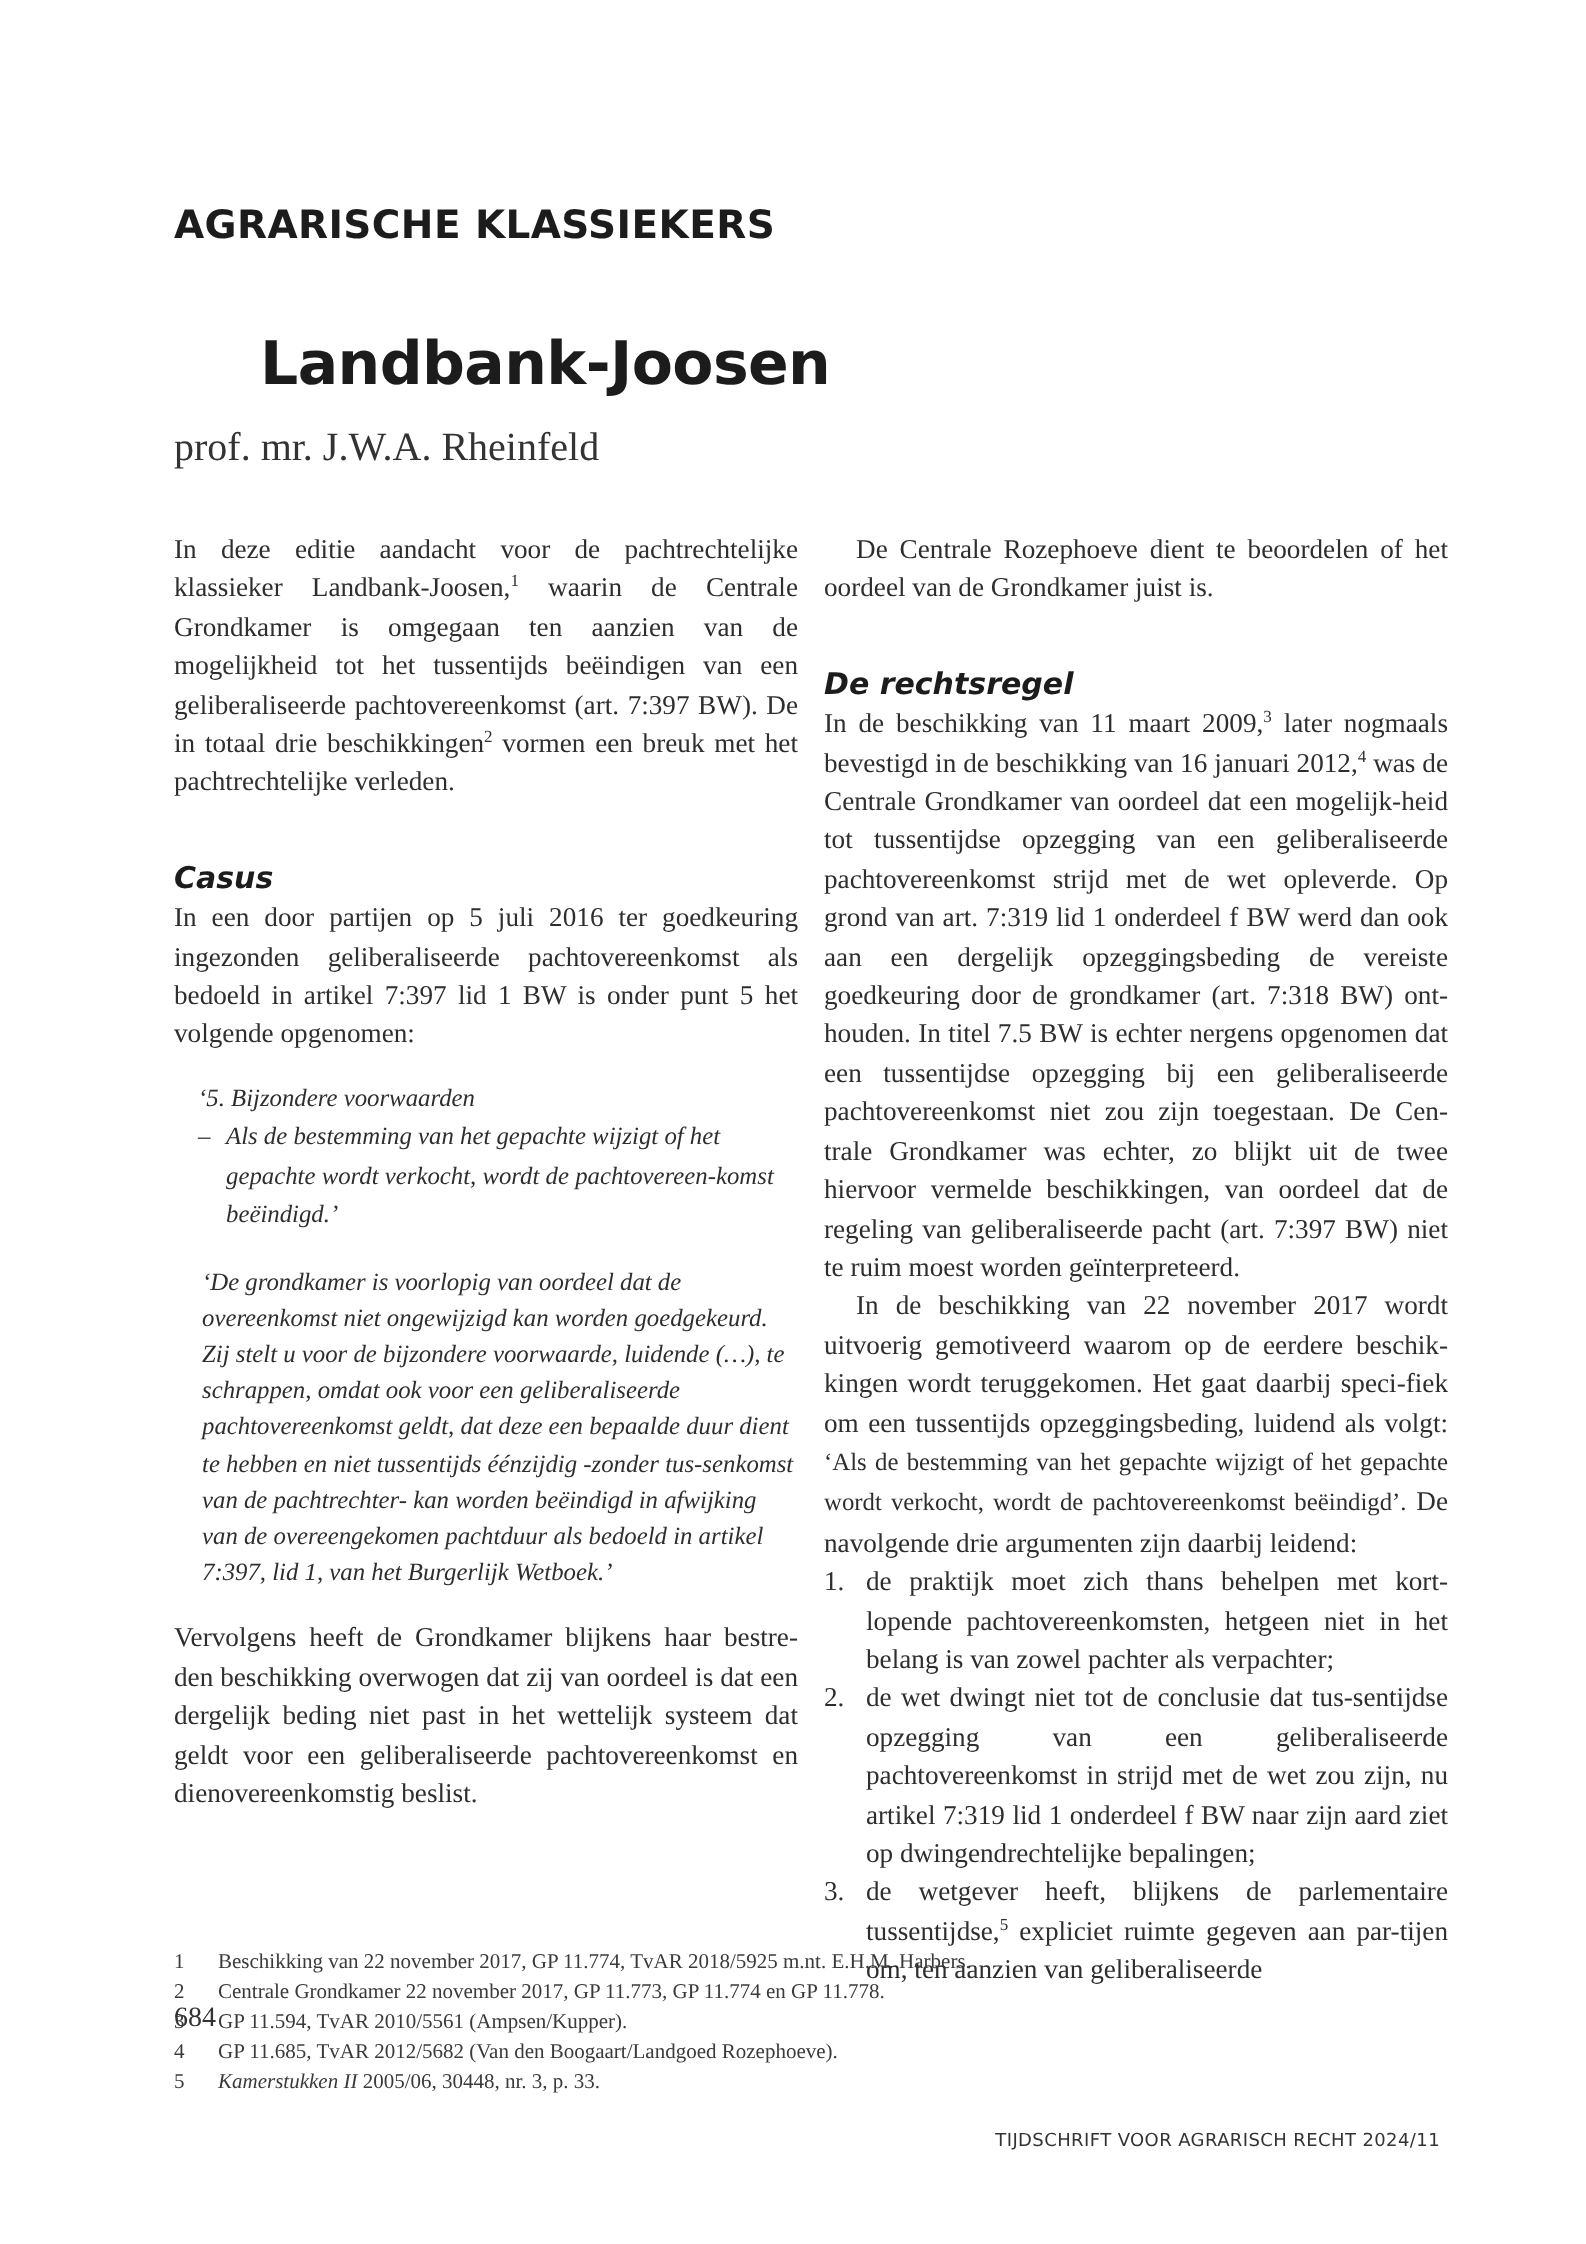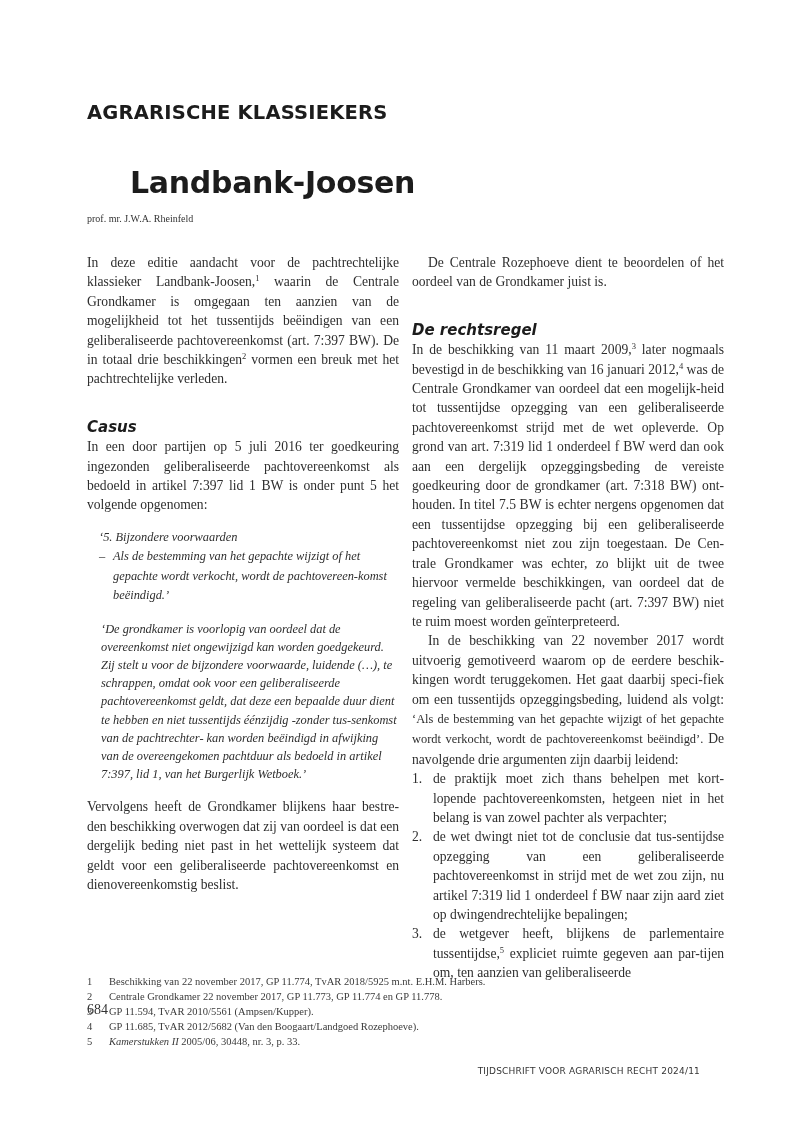--- a/index.html
+++ b/index.html
@@ -14,25 +14,25 @@
     }
     .title {
       position: absolute; left: 86px; top: 165px;
       font-family: "DejaVu Sans", sans-serif; font-weight: bold;
       font-size: 30px; letter-spacing: -0.3px; color: #1c1c1c;
       white-space: nowrap;
       margin-left: 44px;
     }
     .author {
       position: absolute; left: 87px; top: 213px;
-      font-family: "Liberation Serif", serif; font-size: 10px; color: #333;
+      font-family: "Liberation Serif", serif; font-size: 20px; color: #333;
       white-space: nowrap;
     }
 
-    .col { position: absolute; top: 253px; font-family: "Liberation Serif", serif; font-size: 13.6px; line-height: 19.4px; color: #2e2e2e; }
+    .col { position: absolute; top: 265px; font-family: "Liberation Serif", serif; font-size: 13.6px; line-height: 19.4px; color: #2e2e2e; }
     .col-left { left: 87px; width: 312px; }
     .col-right { left: 412px; width: 312px; }
 
     .col p { margin: 0; text-align: justify; hyphens: manual; }
     .indent { text-indent: 16px; }
     sup { font-size: 8.5px; line-height: 0; vertical-align: 5px; }
 
     h2 {
       margin: 0; font-family: "DejaVu Sans", sans-serif; font-weight: bold;
       font-size: 15px; line-height: 19.4px; color: #1c1c1c; font-style: italic;
@@ -60,21 +60,21 @@
     .fn { display: flex; }
     .fn .fn-num { width: 22px; flex: 0 0 22px; }
     .fn .fn-text { flex: 1; }
     .fn em { font-style: italic; }
 
     .page-number {
       position: absolute; left: 87px; top: 1002px;
       font-family: "Liberation Serif", serif; font-size: 14px; color: #333;
     }
     .journal {
-      position: absolute; right: 93px; top: 1066px;
+      position: absolute; right: 73px; top: 1066px;
       font-family: "DejaVu Sans", sans-serif; font-size: 9px; letter-spacing: 0.2px; color: #333;
       white-space: nowrap;
     }
   </style>
 </head>
 <body>
 
 <div class="page">
 
   <div class="section-label">AGRARISCHE KLASSIEKERS</div>

